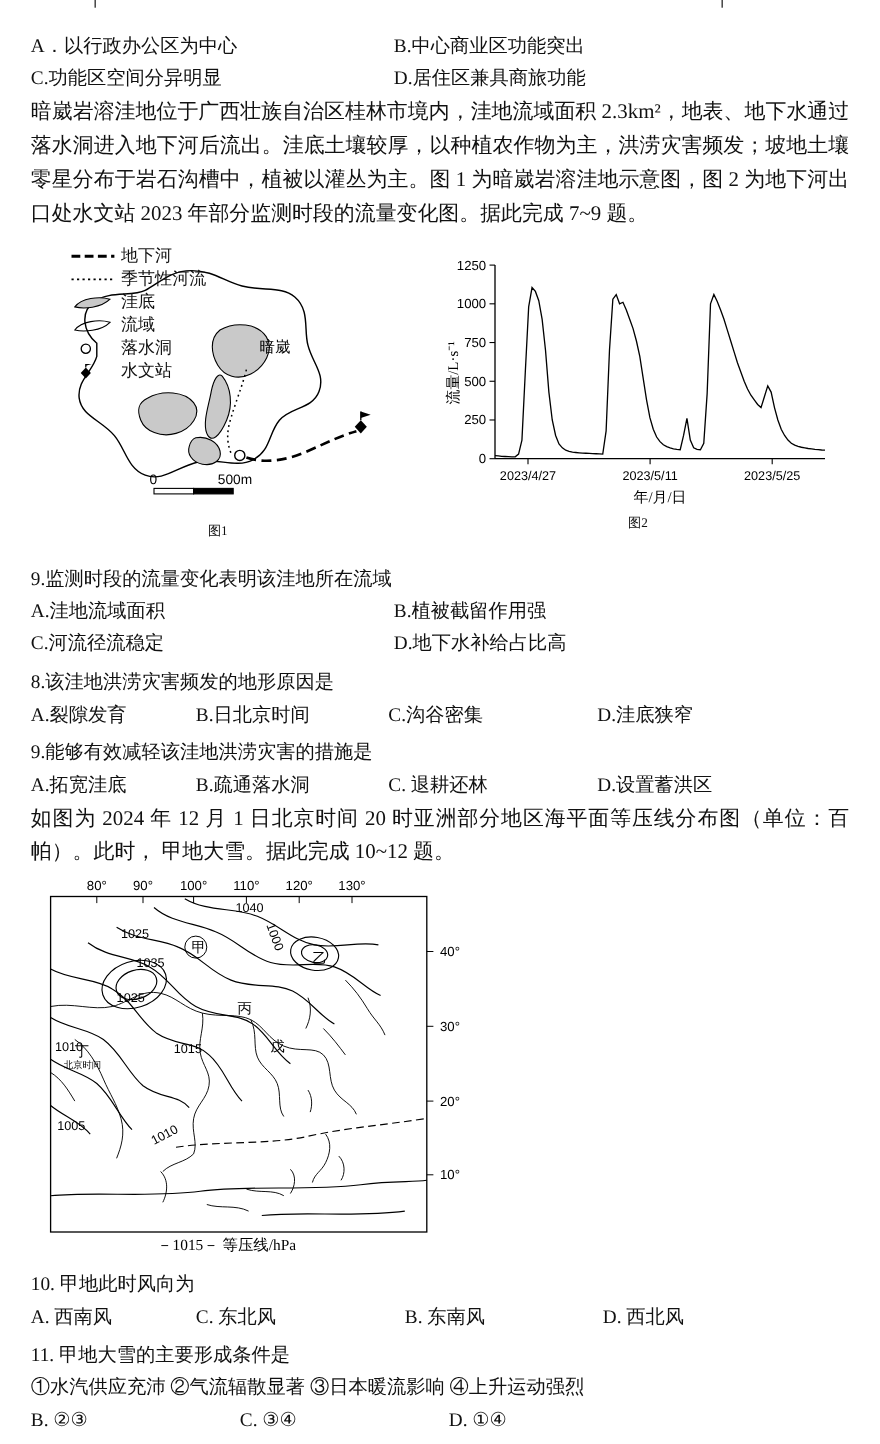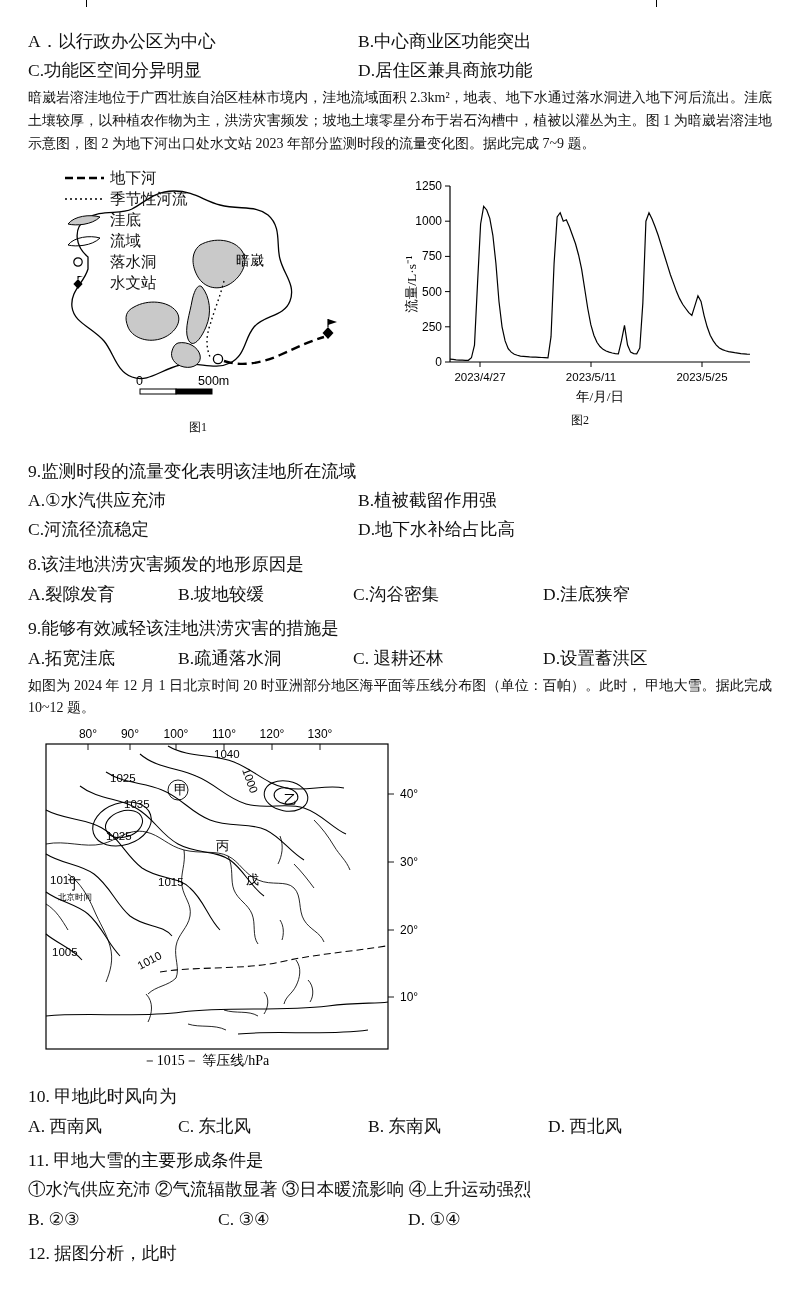--- a/index.html
+++ b/index.html
@@ -18,21 +18,21 @@
   .content{
     position:absolute;
     left:28px; top:26px; width:744px;
   }
   .opt-2col{
     display:flex; width:100%; margin:2px 0;
     font-size:17.5px; line-height:1.55;
   }
   .opt-2col > div:first-child{ width:330px; flex:0 0 330px;}
   .para{
-    font-size:14px; line-height:1.62; text-align:justify;
+    font-size:19px; line-height:1.62; text-align:justify;
     margin:3px 0 0 0;
   }
   .qline{
     font-size:17.5px; line-height:1.6; margin:6px 0 0 0;
   }
   .opt-4col{
     display:flex; width:100%; font-size:17.5px; line-height:1.6; margin:2px 0;
   }
   .opt-4col > div{ flex:1 1 0; }
   .opt-4col.w1 > div:nth-child(1){ flex:0 0 150px;}
@@ -217,32 +217,32 @@
           <path id="chart-line" fill="none" stroke="#000" stroke-width="1.2" d="M70.00,193.18 L73.06,193.47 L76.12,193.89 L79.18,194.03 L82.24,194.17 L85.31,194.31 L88.37,194.31 L91.43,191.78 L94.49,179.10 L97.55,117.15 L100.61,58.02 L103.67,40.42 L106.73,43.94 L109.80,52.38 L112.86,69.28 L115.92,97.44 L118.98,135.46 L122.04,160.80 L125.10,174.88 L128.16,182.62 L131.22,186.14 L134.29,188.26 L137.35,189.24 L140.41,190.09 L143.47,190.37 L146.53,190.65 L149.59,190.93 L152.65,191.07 L155.71,191.21 L158.78,191.35 L161.84,191.49 L164.90,191.64 L167.96,191.78 L171.02,170.66 L174.08,97.44 L177.14,50.98 L180.20,46.75 L183.27,55.20 L186.33,53.79 L189.39,60.83 L192.45,69.28 L195.51,77.73 L198.57,88.99 L201.63,103.07 L204.69,122.78 L207.76,142.50 L210.82,158.69 L213.88,169.25 L216.94,176.29 L220.00,180.51 L223.06,183.33 L226.12,185.02 L229.18,186.14 L232.24,186.99 L235.31,187.55 L238.37,187.83 L241.43,174.88 L244.49,159.39 L247.55,179.10 L250.61,186.14 L253.67,187.55 L256.73,187.83 L259.80,181.92 L262.86,136.86 L265.92,55.20 L268.98,46.75 L272.04,53.09 L275.10,60.83 L278.16,69.28 L281.22,79.14 L284.29,88.99 L287.35,98.85 L290.41,108.70 L293.47,117.15 L296.53,125.60 L299.59,132.64 L302.65,138.27 L305.71,142.50 L308.78,146.72 L311.84,149.54 L314.90,139.68 L317.96,129.82 L321.02,135.46 L324.08,149.54 L327.14,160.80 L330.20,169.25 L333.27,174.88 L336.33,179.10 L339.39,181.92 L342.45,183.61 L345.51,184.74 L348.57,185.58 L351.63,186.14 L354.69,186.71 L357.76,187.13 L360.82,187.55 L363.88,187.83 L366.94,188.12 L370.00,188.26"></path>
           <text x="36" y="118" font-size="13.5" font-family="'Liberation Serif',serif" transform="rotate(-90 36 118)" text-anchor="middle" id="ylabel-text">流量/L·s⁻¹</text>
           <text x="220" y="235" font-size="13.5" font-family="'Liberation Serif',serif" text-anchor="middle" id="xlabel-text">年/月/日</text>
         </svg>
         <div class="figcap" style="left:150px; top:246px; width:100px;">图2</div>
       </div>
     </div>
 
     <div class="qline">9.监测时段的流量变化表明该洼地所在流域</div>
     <div class="opt-2col">
-      <div>A.①水汽供应充沛</div>
+      <div>A.洼地流域面积</div>
       <div>B.植被截留作用强</div>
     </div>
     <div class="opt-2col">
       <div>C.河流径流稳定</div>
       <div>D.地下水补给占比高</div>
     </div>
 
     <div class="qline">8.该洼地洪涝灾害频发的地形原因是</div>
     <div class="opt-4col w1">
       <div>A.裂隙发育</div>
-      <div>B.坡地较缓</div>
+      <div>B.日北京时间</div>
       <div>C.沟谷密集</div>
       <div>D.洼底狭窄</div>
     </div>
 
     <div class="qline">9.能够有效减轻该洼地洪涝灾害的措施是</div>
     <div class="opt-4col w1">
       <div>A.拓宽洼底</div>
       <div>B.疏通落水洞</div>
       <div>C. 退耕还林</div>
       <div>D.设置蓄洪区</div>

